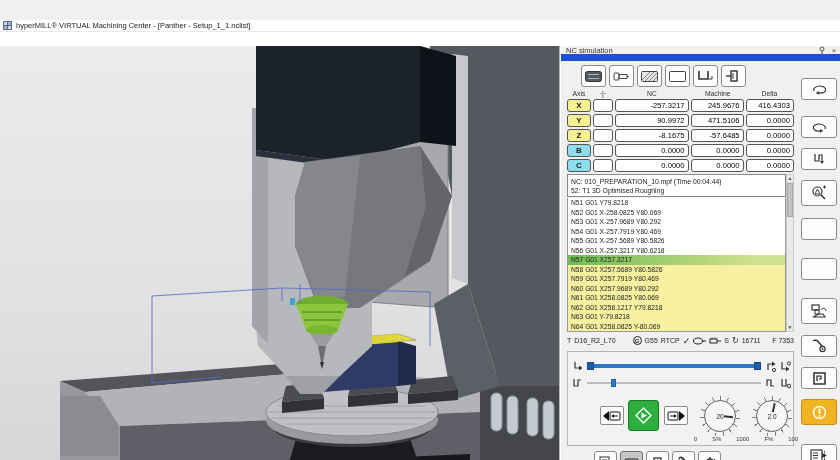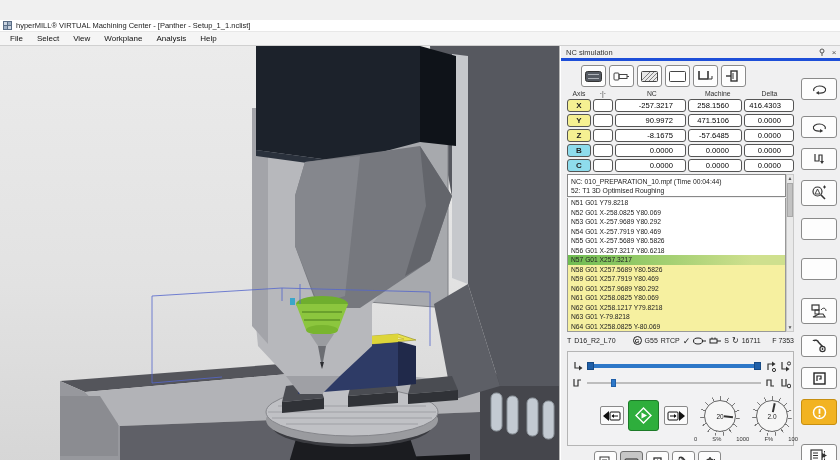--- a/index.html
+++ b/index.html
@@ -11,36 +11,36 @@
   .titlebar { position:absolute; left:0; top:0; width:840px; height:12px; background:#ffffff; border-bottom:1px solid #e8e8e8; display:flex; align-items:center; gap:4px; padding-left:3px; }
   .titlebar .txt { font-size:7.5px; color:#222; white-space:nowrap; }
   .menubar { position:absolute; left:0; top:12px; width:840px; height:14px; background:#f5f5f5; border-bottom:1px solid #d0d0d0; display:flex; align-items:center; gap:2px; padding-left:4px; }
   .menubar .mi { font-size:8px; color:#111; padding:1px 6px; cursor:default; }
 
   
   .viewport { position:absolute; left:0; top:26px; width:560px; height:434px; background:linear-gradient(180deg,#ebebeb 0%,#e2e2e2 55%,#d5d5d5 100%); border-right:1px solid #b5b5b5; overflow:hidden; }
 
   
   .panel { position:absolute; left:561px; top:26px; width:279px; height:434px; background:#f0f0f1; }
-  .panel-header { position:absolute; left:0; top:0; width:279px; height:15px; border-bottom:3px solid #1d4ed8; display:flex; align-items:center; }
+  .panel-header { position:absolute; left:0; top:0; width:279px; height:15px; border-bottom:7px solid #1d4ed8; display:flex; align-items:center; }
   .panel-title { font-size:7.5px; color:#333; padding-left:5px; flex:1; }
   .ph-ic { width:12px; height:11px; display:flex; align-items:center; justify-content:center; font-size:8px; color:#555; cursor:pointer; }
 
   .tb-row { position:absolute; left:20px; top:19px; display:flex; gap:3px; }
   .tb-btn { width:25px; height:22px; background:#fdfdfd; border:1px solid #8a8a8a; border-radius:3px; display:flex; align-items:center; justify-content:center; cursor:pointer; box-shadow:inset 0 0 0 1px #fff; }
 
   
   .ax-table { position:absolute; left:6px; top:42px; width:227px; }
   .ax-head { display:flex; font-size:6.8px; color:#333; height:10px; align-items:center; }
   .ax-head span { text-align:center; }
   .ah-axis{ width:24px; } .ah-ic{ width:20px; margin-left:2px; } .ah-nc{ flex:1.5; } .ah-ma{ flex:1.05; } .ah-de{ flex:0.95; }
   .ax-row { display:flex; align-items:center; height:15px; gap:2px; }
   .ax-btn { width:24px; height:13px; border:1px solid #555; border-radius:3px; font-size:8px; font-weight:bold; color:#222; display:flex; align-items:center; justify-content:center; cursor:pointer; }
   .ax-blank { width:20px; height:13px; border:1px solid #555; border-radius:3px; background:#fff; }
-  .ax-val { height:13px; border:1px solid #555; border-radius:3px; background:#fff; font-size:7.6px; color:#000; display:flex; align-items:center; justify-content:flex-end; padding-right:12px; }
+  .ax-val { height:13px; border:1px solid #555; border-radius:3px; background:#fff; font-size:7.6px; color:#000; display:flex; align-items:center; justify-content:flex-end; padding-right:3px; }
   .v-nc{ flex:1.5; } .v-ma{ flex:1.05; } .v-de{ flex:0.95; }
 
   
   .prog { position:absolute; left:6px; top:128px; width:227px; height:158px; }
   .prog-info { position:absolute; left:0; top:0; width:219px; height:23px; background:#fff; border:1px solid #888; font-size:6.8px; color:#222; padding:2px 3px; line-height:9px; white-space:nowrap; overflow:hidden; }
   .prog-list { position:absolute; left:0; top:24px; width:219px; height:134px; border:1px solid #999; border-top:none; background:#fff; overflow:hidden; }
   .pl-line { height:9.5px; font-size:6.7px; color:#222; padding:1px 0 0 3px; white-space:nowrap; }
   .pl-line.current { background:linear-gradient(90deg,#6fbc51,#cfe08e 85%); }
   .pl-line.pending { background:#f6f0a0; }
   .scrollv { position:absolute; right:0; top:0; width:8px; height:158px; background:#e9e9e9; border:1px solid #c9c9c9; }
@@ -98,28 +98,20 @@
     <svg width="9" height="9" viewBox="0 0 9 9">
         <rect x="0" y="0" width="9" height="9" fill="#5a6d86"></rect>
         <rect x="1" y="1" width="3" height="3" fill="#cdd6e2"></rect>
         <rect x="5" y="1" width="3" height="3" fill="#9fb0c4"></rect>
         <rect x="1" y="5" width="3" height="3" fill="#9fb0c4"></rect>
         <rect x="5" y="5" width="3" height="3" fill="#cdd6e2"></rect>
       </svg>
     <span class="txt">hyperMILL® VIRTUAL Machining Center - [Panther - Setup_1_1.nclist]</span>
   </div>
 
-  <div class="menubar">
-    <span class="mi">File</span>
-    <span class="mi">Select</span>
-    <span class="mi">View</span>
-    <span class="mi">Workplane</span>
-    <span class="mi">Analysis</span>
-    <span class="mi">Help</span>
-  </div>
 
   <div class="viewport">
     <svg width="560" height="434" viewBox="0 0 560 434">
 
       <polygon points="480,325 560,340 560,434 480,434" fill="#45464c"></polygon>
       <polygon points="60,335 320,315 345,323 85,346" fill="#54555b"></polygon>
       <polygon points="85,346 345,323 480,338 480,366 120,380" fill="#b2b3b7"></polygon>
       <polygon points="60,335 85,346 120,380 120,434 60,434" fill="#97989d"></polygon>
       <polygon points="120,380 480,366 480,434 120,434" fill="#5f6067"></polygon>
       <polygon points="200,420 470,408 470,434 200,434" fill="#17181b"></polygon>
@@ -254,21 +246,21 @@
         <span class="ah-axis">Axis</span>
         <span class="ah-ic">·|·</span>
         <span class="ah-nc">NC</span>
         <span class="ah-ma">Machine</span>
         <span class="ah-de">Delta</span>
       </div>
       <div class="ax-row">
         <div class="ax-btn" style="background:#f5f092">X</div>
         <div class="ax-blank"></div>
         <div class="ax-val v-nc">-257.3217</div>
-        <div class="ax-val v-ma">258.1560</div>
+        <div class="ax-val v-ma">245.9676</div>
         <div class="ax-val v-de">416.4303</div>
       </div>
       <div class="ax-row">
         <div class="ax-btn" style="background:#f5f092">Y</div>
         <div class="ax-blank"></div>
         <div class="ax-val v-nc">90.9972</div>
         <div class="ax-val v-ma">471.5106</div>
         <div class="ax-val v-de">0.0000</div>
       </div>
       <div class="ax-row">

